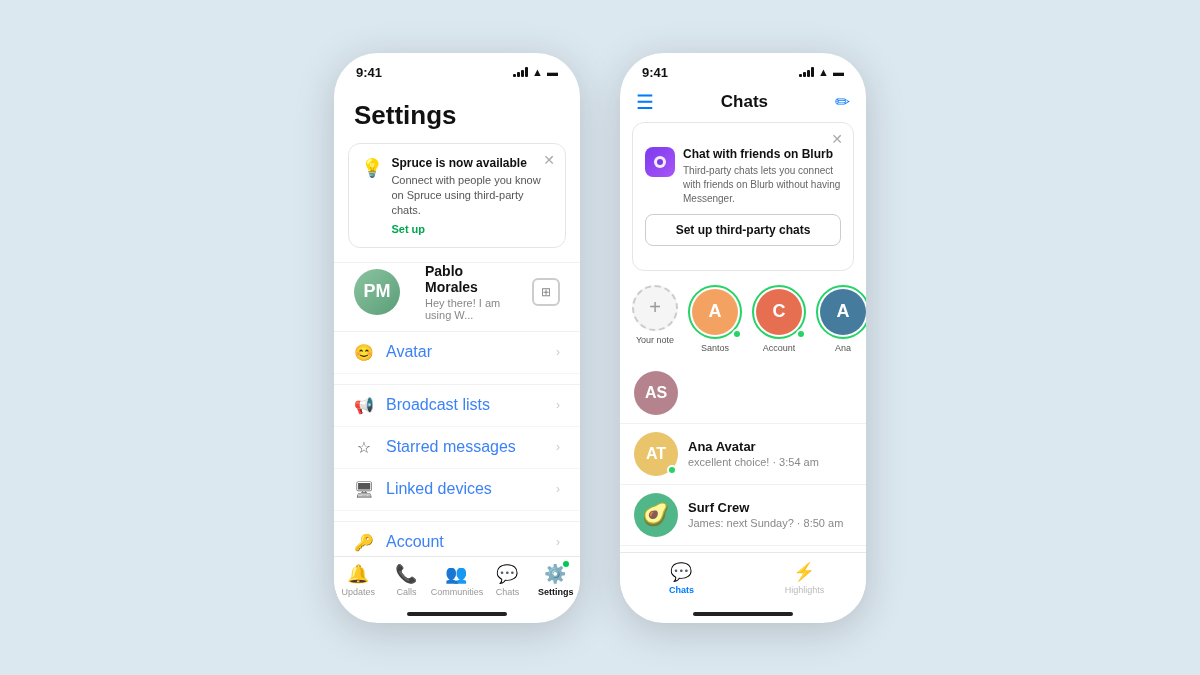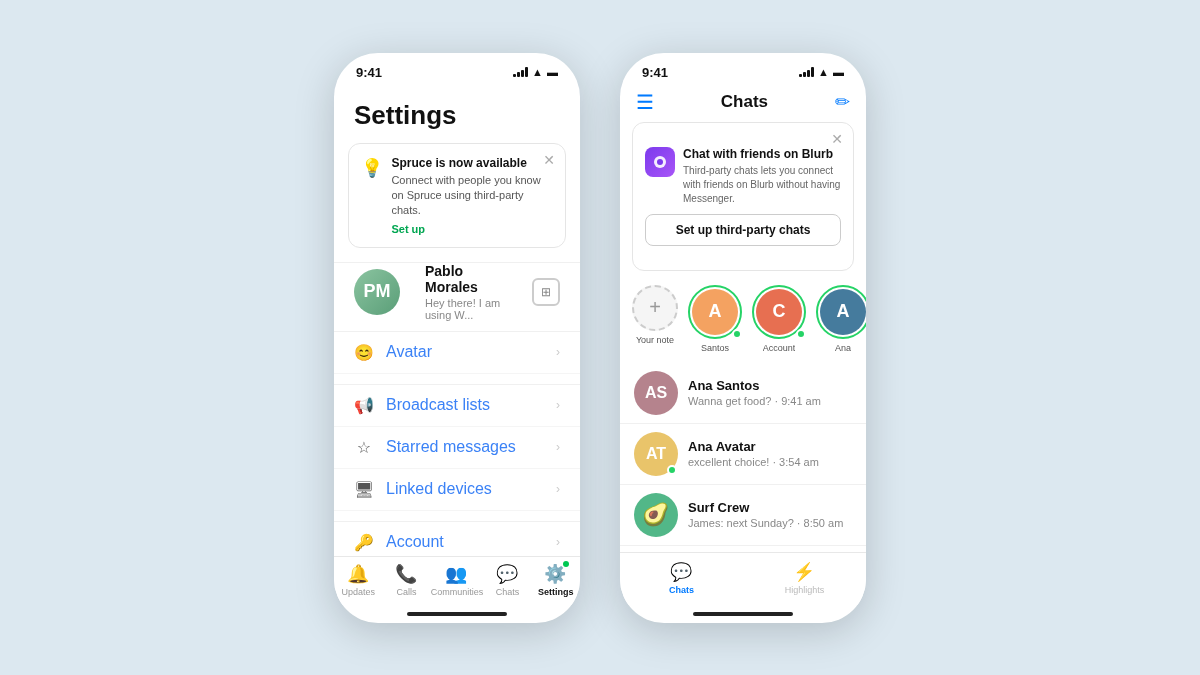--- a/index.html
+++ b/index.html
@@ -531,24 +531,20 @@
 
         </div>
       </div>
 
       <div class="chat-list">
 
         <div class="chat-item">
           <div class="chat-avatar-wrap">
             <div class="chat-avatar" style="background:#b5838d;">AS</div>
           </div>
-          <div class="chat-info">
-            <div class="chat-name">Ana Santos</div>
-            <div class="chat-preview">Wanna get food? · 9:41 am</div>
-          </div>
         </div>
 
         <div class="chat-item">
           <div class="chat-avatar-wrap">
             <div class="chat-avatar" style="background:#e9c46a;">AT</div>
             <div class="chat-online-dot"></div>
           </div>
           <div class="chat-info">
             <div class="chat-name">Ana Avatar</div>
             <div class="chat-preview">excellent choice! · 3:54 am</div>

